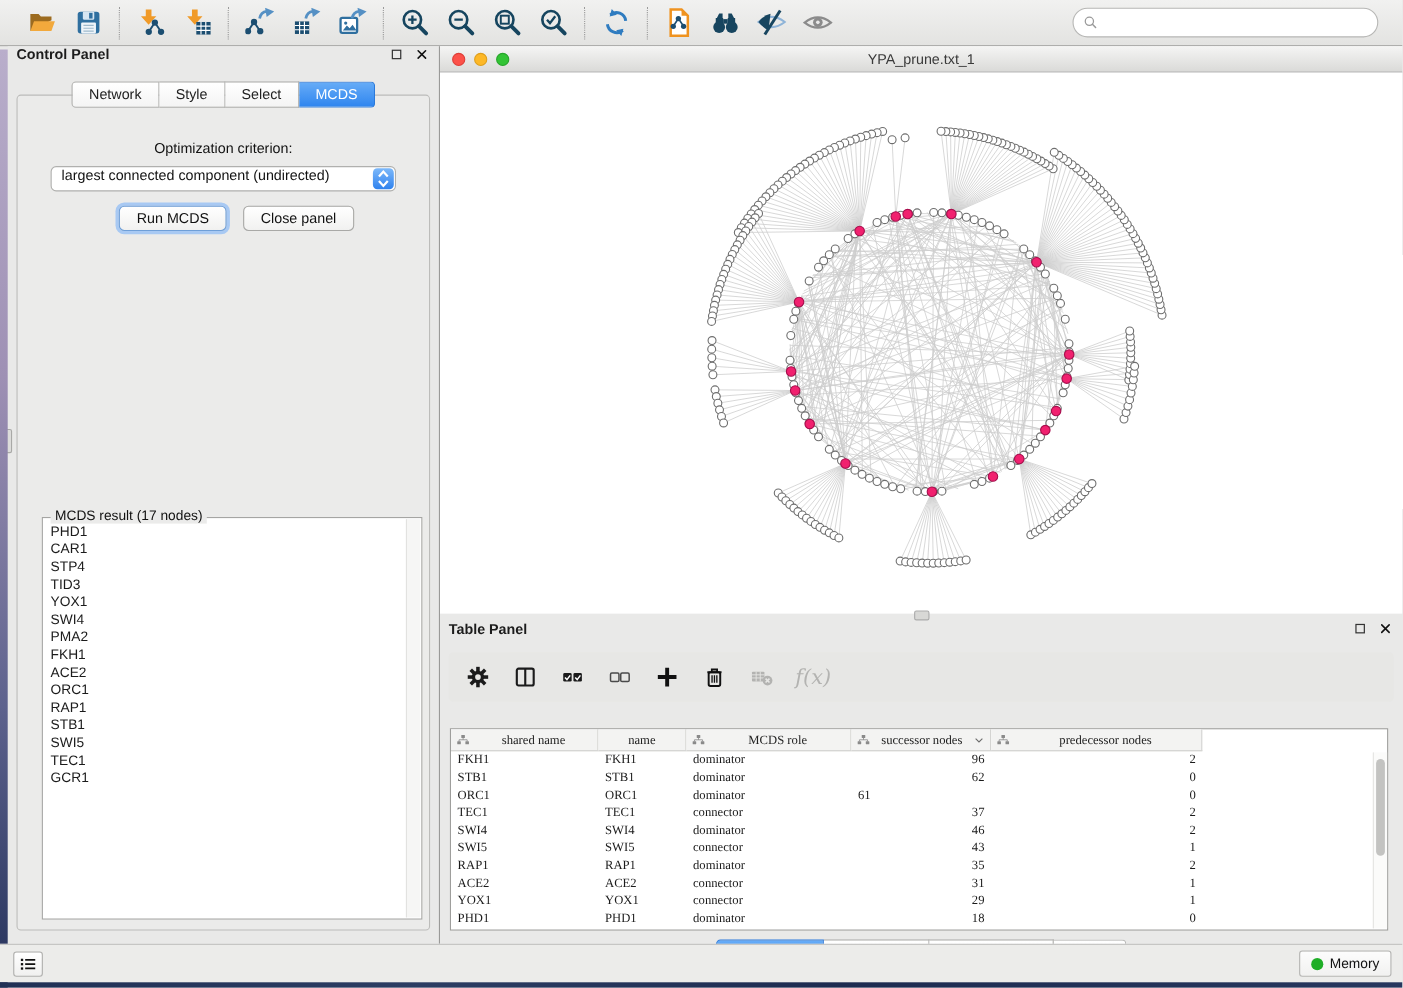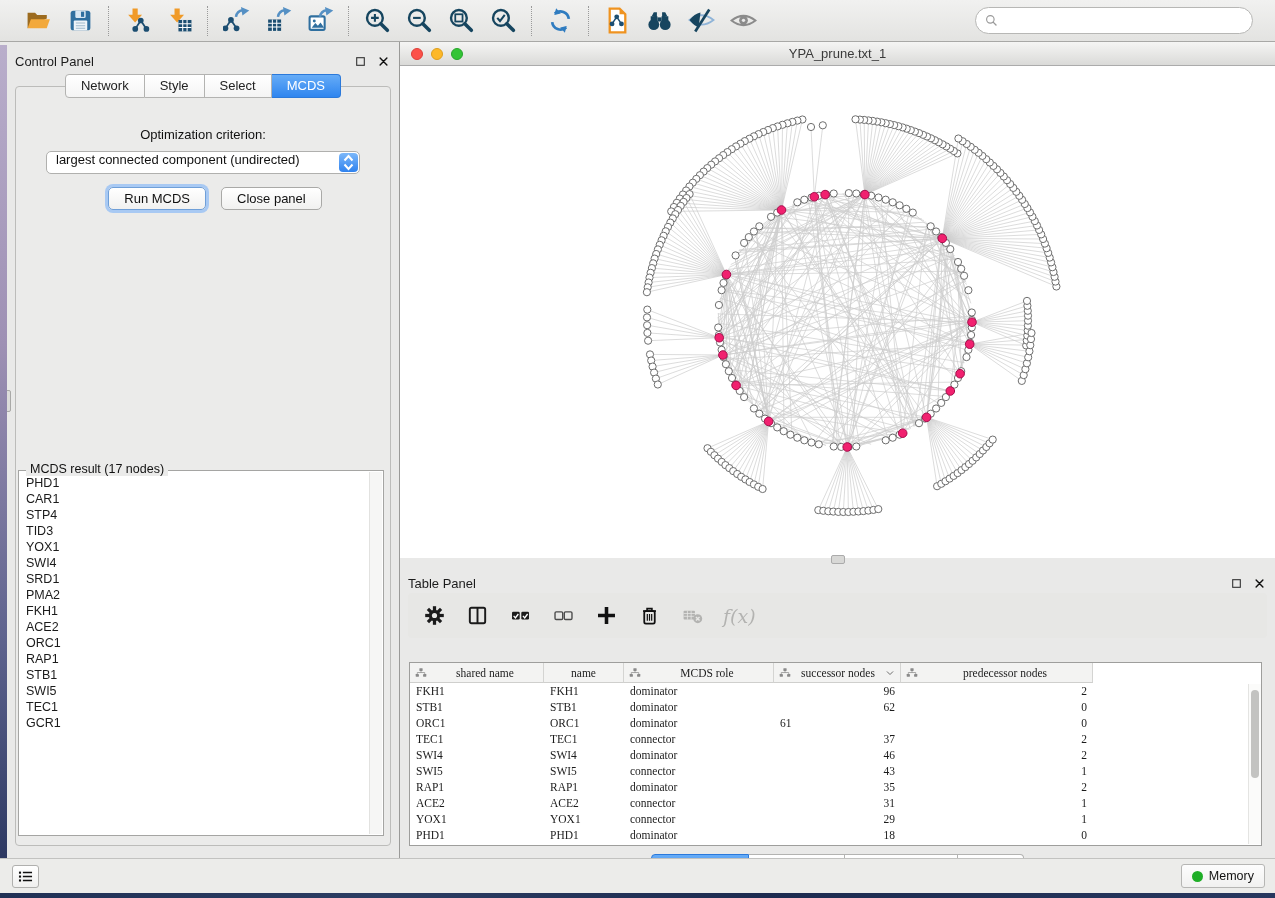--- a/index.html
+++ b/index.html
@@ -23,21 +23,21 @@
   .tb-btn svg { width:27px; height:27px; }
   .tb-spacer { flex:1; }
   .searchbox { width:278px; height:27px; background:#fff; border:1px solid #b7b7b5;
     border-radius:14px; display:flex; align-items:center; padding:0 8px; margin-right:12px; }
   .searchbox svg { width:15px; height:15px; flex:none; }
   .searchbox input { border:none; outline:none; flex:1; height:20px; font-size:12px; background:transparent; }
 
   
   .control-panel { position:absolute; left:7px; top:42px; width:393px; bottom:40px;
     background:#e9e9e8; border-right:1px solid #9a9a98; }
-  .panel-hd { height:27px; display:flex; align-items:flex-end; padding:0 8px; }
+  .panel-hd { height:27px; display:flex; align-items:flex-start; padding:0 8px;font-weight:bold; }
   .panel-hd .ttl { font-size:13px; color:#1c1c1c; }
   .panel-hd .sp { flex:1; }
   .mini-btn { width:15px; height:15px; border:none; background:transparent; display:flex;
     align-items:center; justify-content:center; margin-left:8px; }
   .mini-btn svg { width:11px; height:11px; }
 
   .cp-tabs { position:absolute; left:0; right:0; top:32px; display:flex; justify-content:center; z-index:5; }
   .seg-tab { font-size:13px; padding:3px 15px 4px; background:linear-gradient(#ffffff,#f4f4f4);
     border:1px solid #b3b3b1; border-left:none; color:#222; cursor:default; }
   .seg-tab:first-child { border-left:1px solid #b3b3b1; border-radius:4px 0 0 4px; }
@@ -53,21 +53,21 @@
   .mac-select .val { font-size:13px; padding-left:9px; color:#111; }
   .mac-select .step { position:absolute; right:1px; top:1px; bottom:1px; width:19px;
     border-radius:4px; background:linear-gradient(#7cb8fa,#2f82ee); display:flex;
     align-items:center; justify-content:center; }
   .mac-select .step svg { width:13px; height:17px; }
   .btn-row { display:flex; justify-content:center; gap:15px; margin-top:13px; }
   .mac-btn { font-size:13px; height:23px; padding:0 15px; background:linear-gradient(#ffffff,#f1f1f0);
     border:1px solid #a9a9a7; border-radius:5px; color:#111; cursor:default; }
   .mac-btn.focus { box-shadow:0 0 0 3px #a8c9f3; border-color:#6f9fd8;margin-left:24px; }
 
-  .fieldset { position:absolute; left:2px; right:6px; bottom:9px; height:366px; }
+  .fieldset { position:absolute; left:22px; right:6px; bottom:9px; height:366px; }
   .fieldset .legend { position:absolute; top:-8px; left:8px; background:#ebebea;
     padding:0 4px; font-size:12.5px; color:#111; z-index:2; }
   .fieldset .frame { position:absolute; inset:0; border:1px solid #a5a5a3; background:#fff; }
   .listbox { position:absolute; inset:2px 15px 2px 2px; overflow:hidden; background:#fff;
     font-size:12.5px; line-height:16px; padding:3px 0 0 6px; }
   .listbox .li { height:16px; cursor:default; }
   .list-track { position:absolute; top:2px; bottom:2px; right:2px; width:13px;
     background:#f6f6f5; border-left:1px solid #e2e2e0; }
 
   
@@ -350,21 +350,20 @@
     <div class="fieldset">
       <div class="frame"></div>
       <span class="legend">MCDS result (17 nodes)</span>
       <div class="listbox" id="mcds-list">
           <div class="li">PHD1</div>
           <div class="li">CAR1</div>
           <div class="li">STP4</div>
           <div class="li">TID3</div>
           <div class="li">YOX1</div>
           <div class="li">SWI4</div>
-          <div class="li">SRD1</div>
           <div class="li">PMA2</div>
           <div class="li">FKH1</div>
           <div class="li">ACE2</div>
           <div class="li">ORC1</div>
           <div class="li">RAP1</div>
           <div class="li">STB1</div>
           <div class="li">SWI5</div>
           <div class="li">TEC1</div>
           <div class="li">GCR1</div>
         </div>

